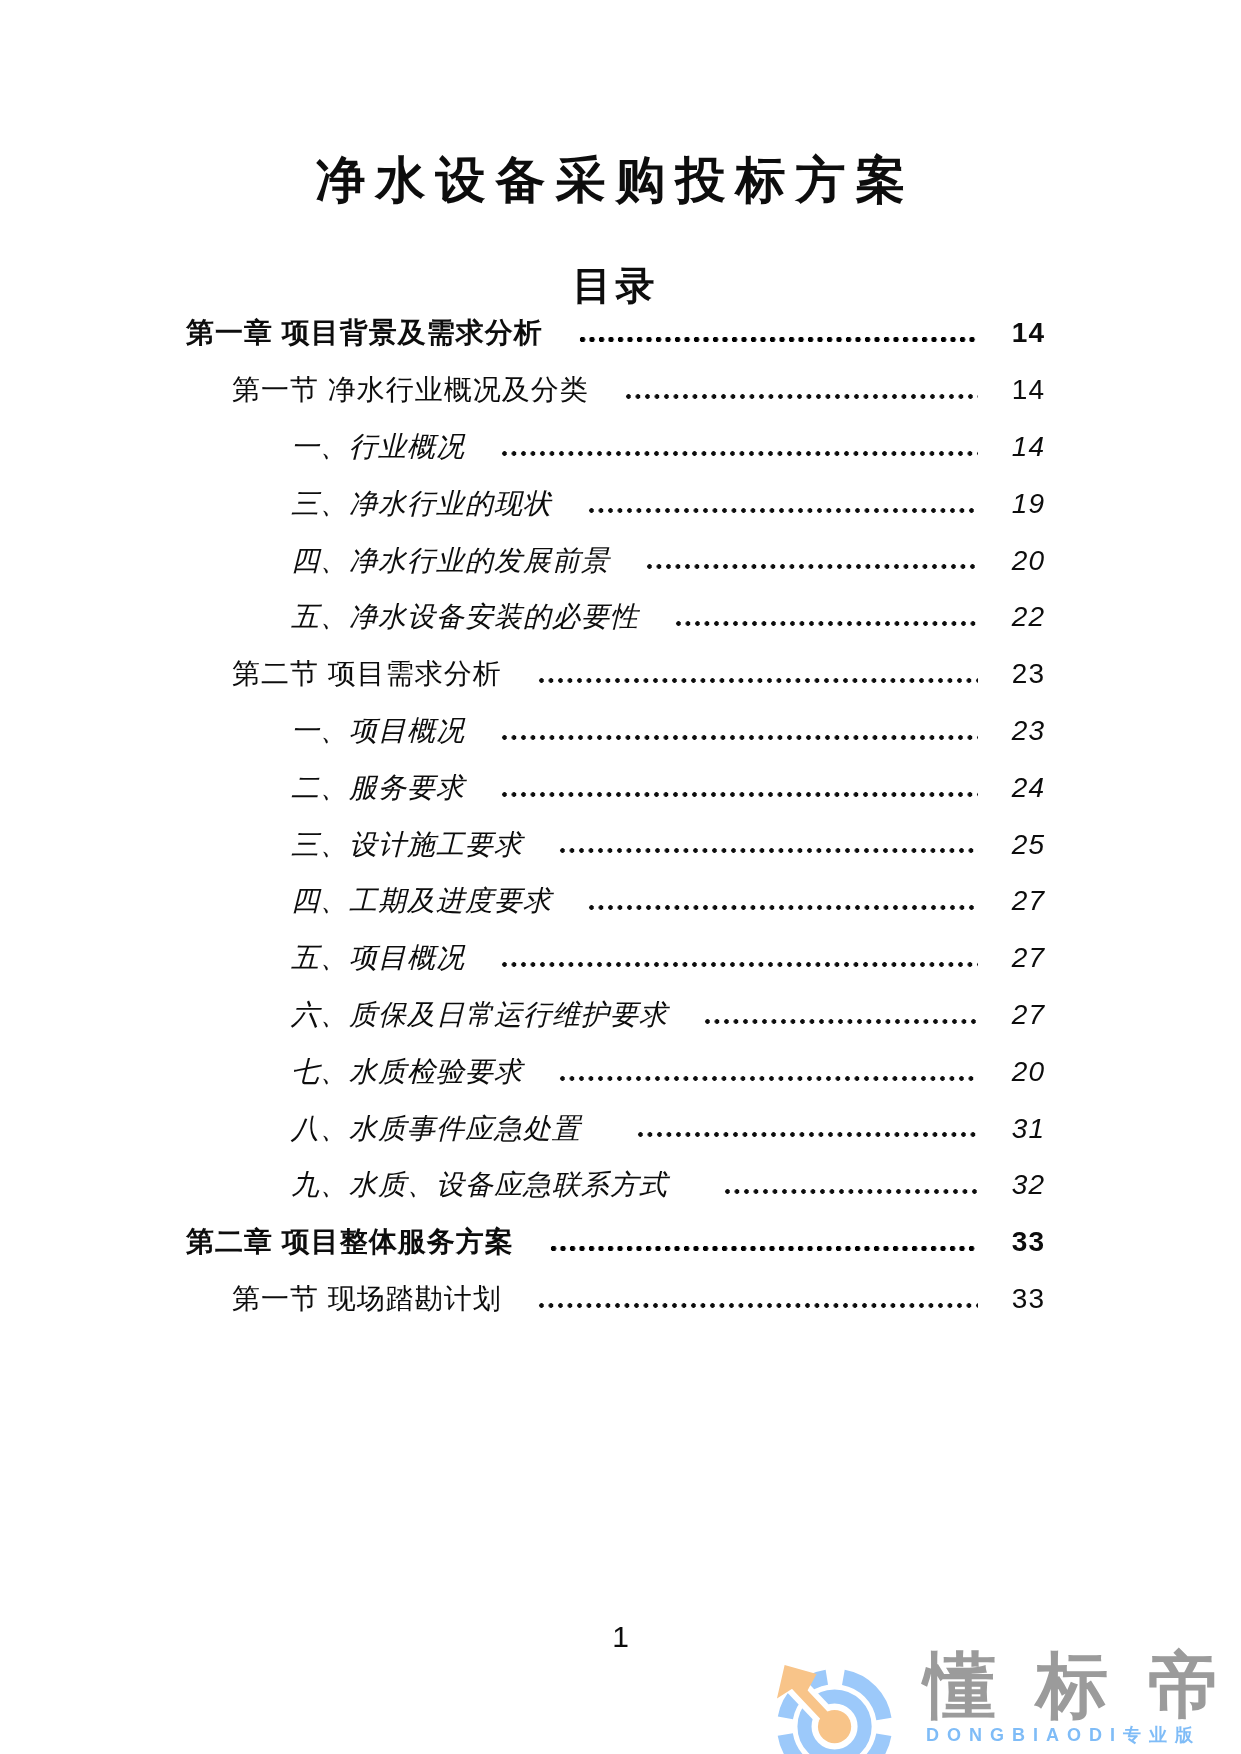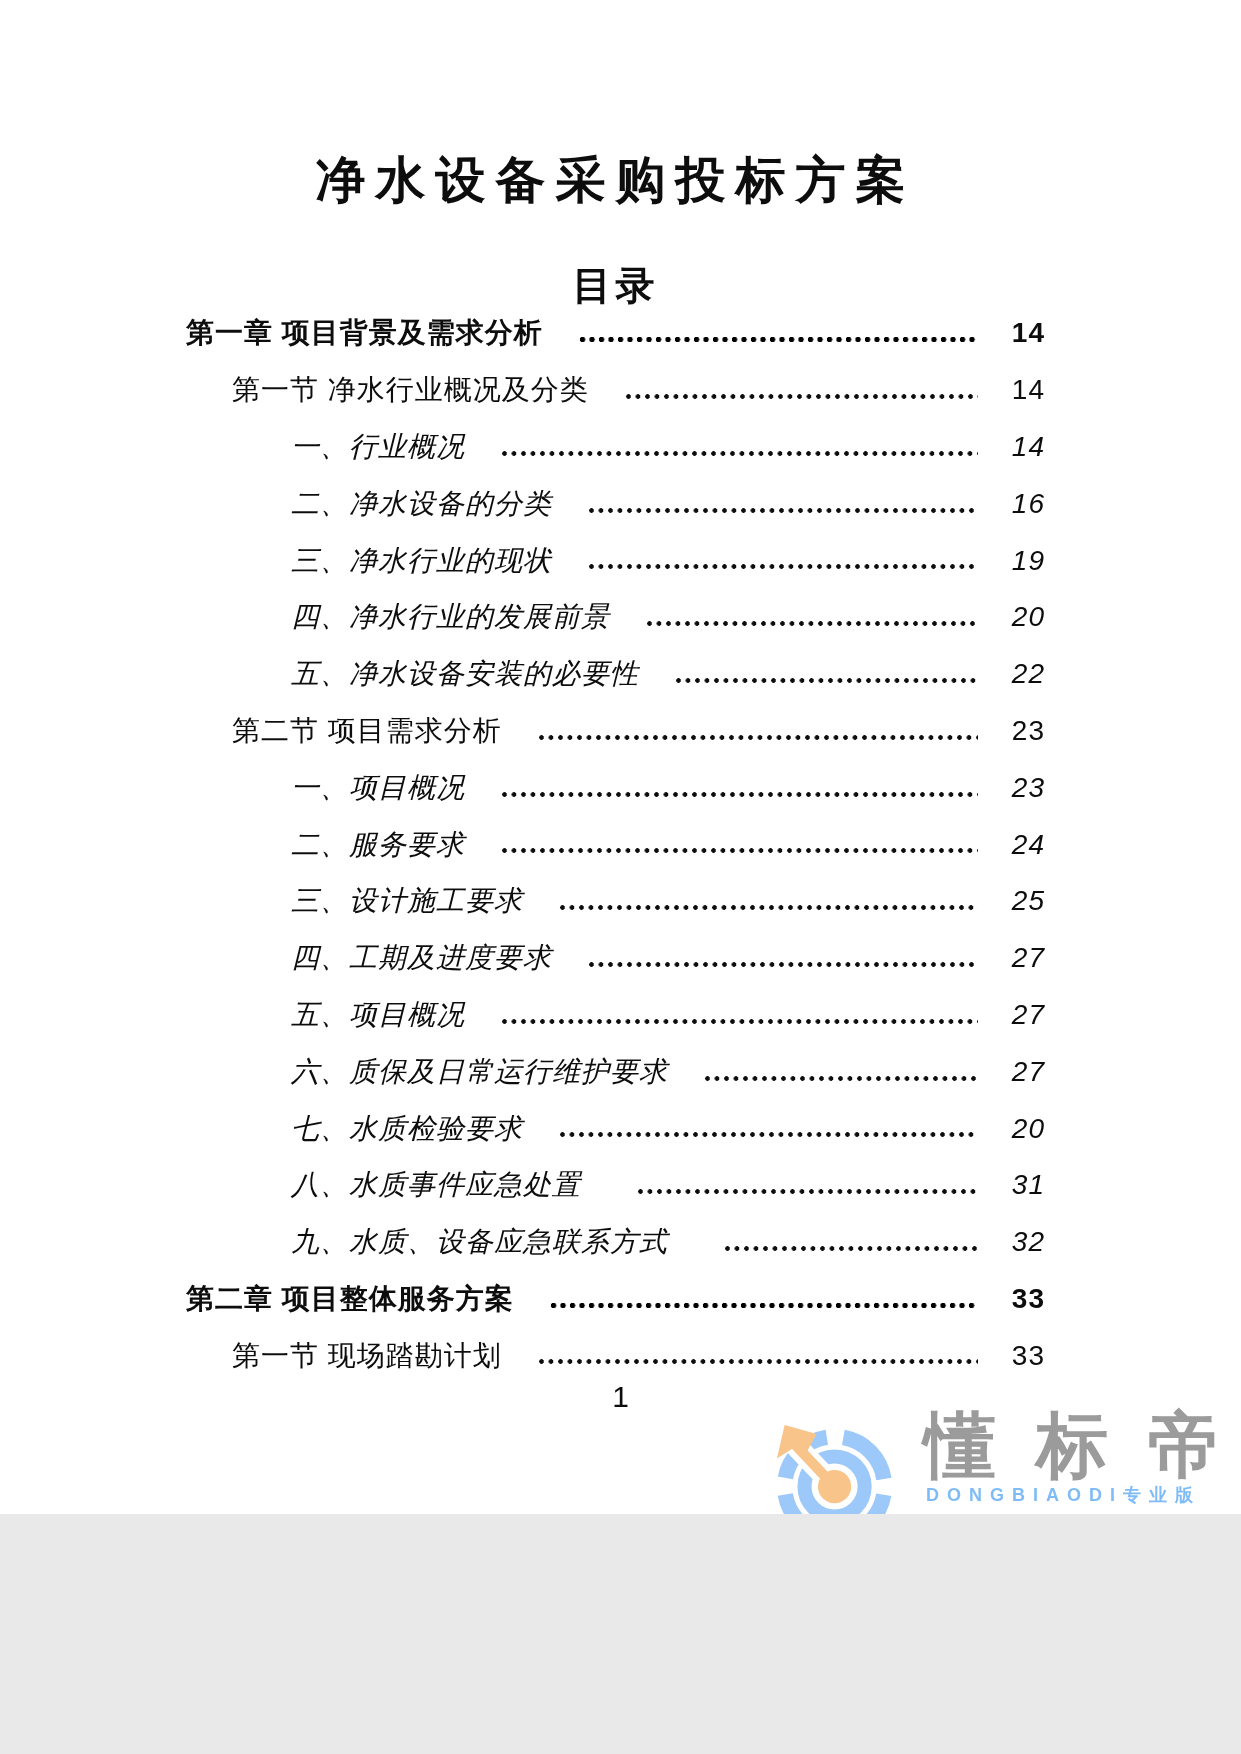--- a/index.html
+++ b/index.html
@@ -5,21 +5,21 @@
   :root{
     --ring-blue:#9CC9FA;
     --dart-orange:#F8C489;
     --brand-gray:#9B9B9B;
     --subtext-blue:#7FBCF7;
     --ink:#0d0d0d;
   }
   html,body{margin:0;padding:0;background:#e9e9e9;}
   .page{
     position:relative;
-    width:1241px;height:1514px;
+    width:1241px;height:1754px;
     margin:0 auto;
     background:#ffffff;
     overflow:hidden;
     font-family:"Liberation Sans","DejaVu Sans",sans-serif;
     color:var(--ink);
     box-sizing:border-box;
     padding:0 196px 0 186px;
   }
   .doc-title{
     margin:0;
@@ -131,25 +131,20 @@
     <span class="toc-label">第一节 净水行业概况及分类</span>
     <span class="toc-dots"></span>
     <span class="toc-page">14</span>
   </div>
       <div class="toc-row item">
     <span class="toc-label">一、行业概况</span>
     <span class="toc-dots"></span>
     <span class="toc-page">14</span>
   </div>
       <div class="toc-row item">
-    <span class="toc-label">二、净水设备的分类</span>
-    <span class="toc-dots"></span>
-    <span class="toc-page">16</span>
-  </div>
-      <div class="toc-row item">
     <span class="toc-label">三、净水行业的现状</span>
     <span class="toc-dots"></span>
     <span class="toc-page">19</span>
   </div>
       <div class="toc-row item">
     <span class="toc-label">四、净水行业的发展前景</span>
     <span class="toc-dots"></span>
     <span class="toc-page">20</span>
   </div>
       <div class="toc-row item">

